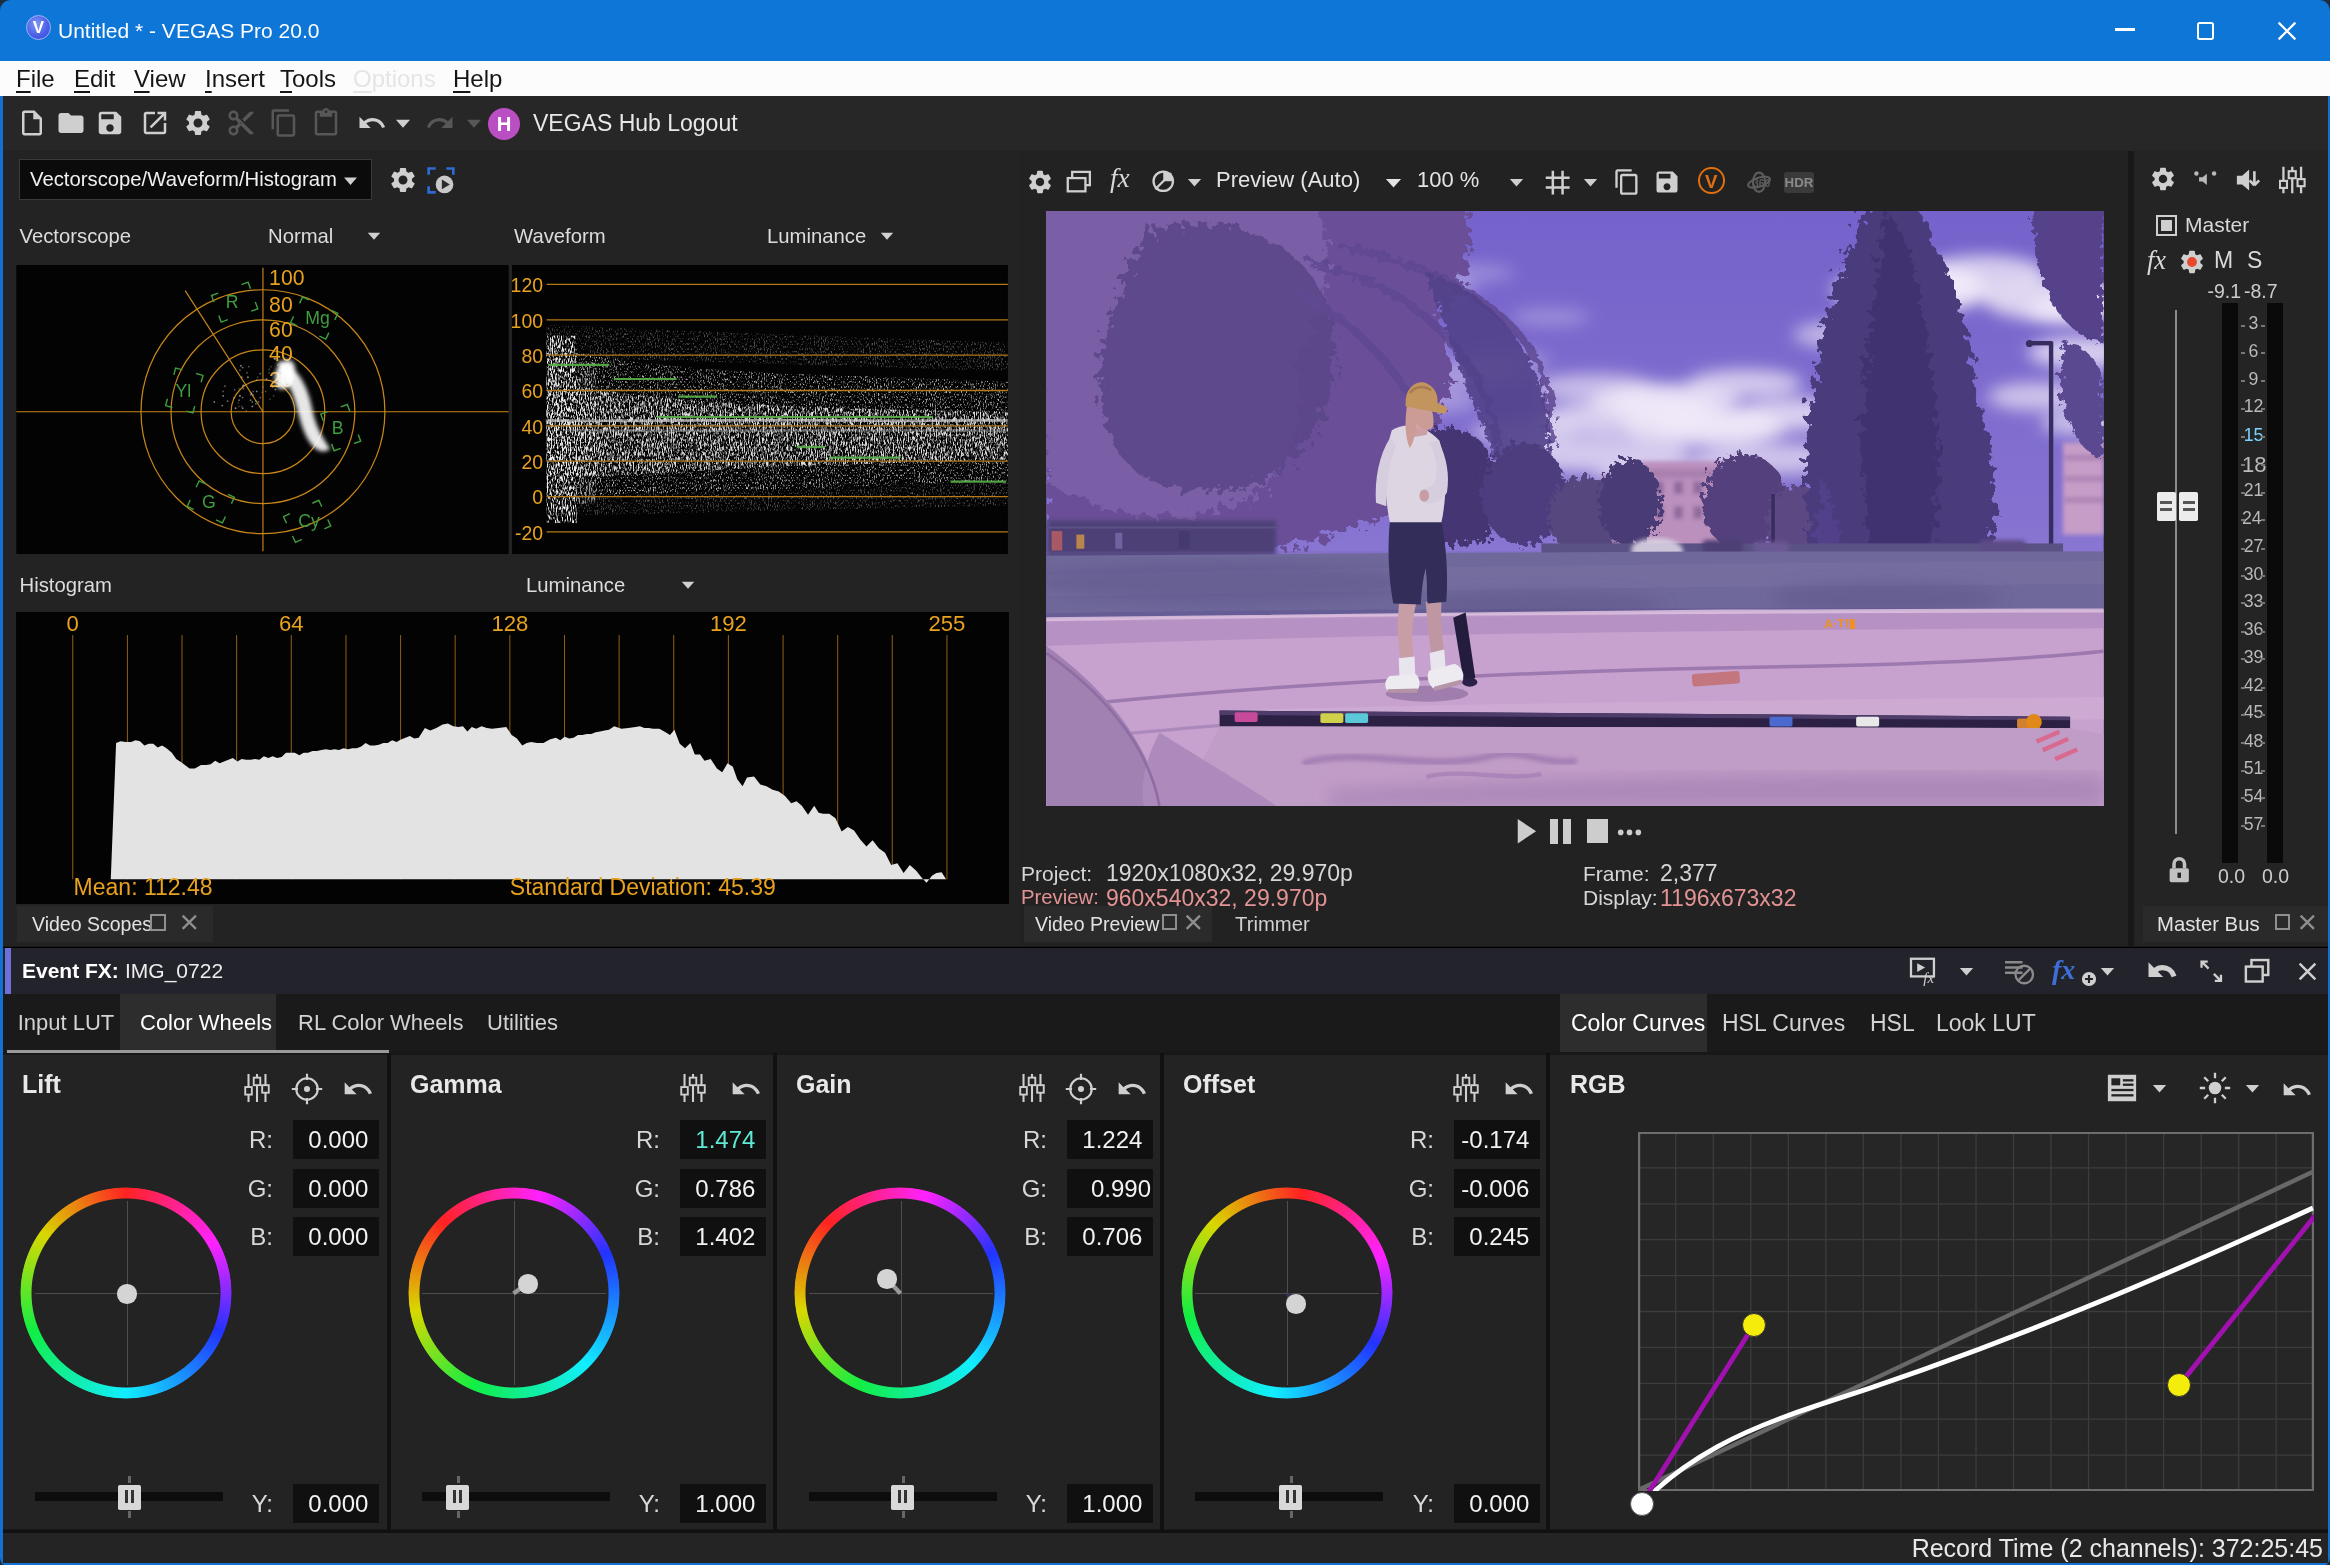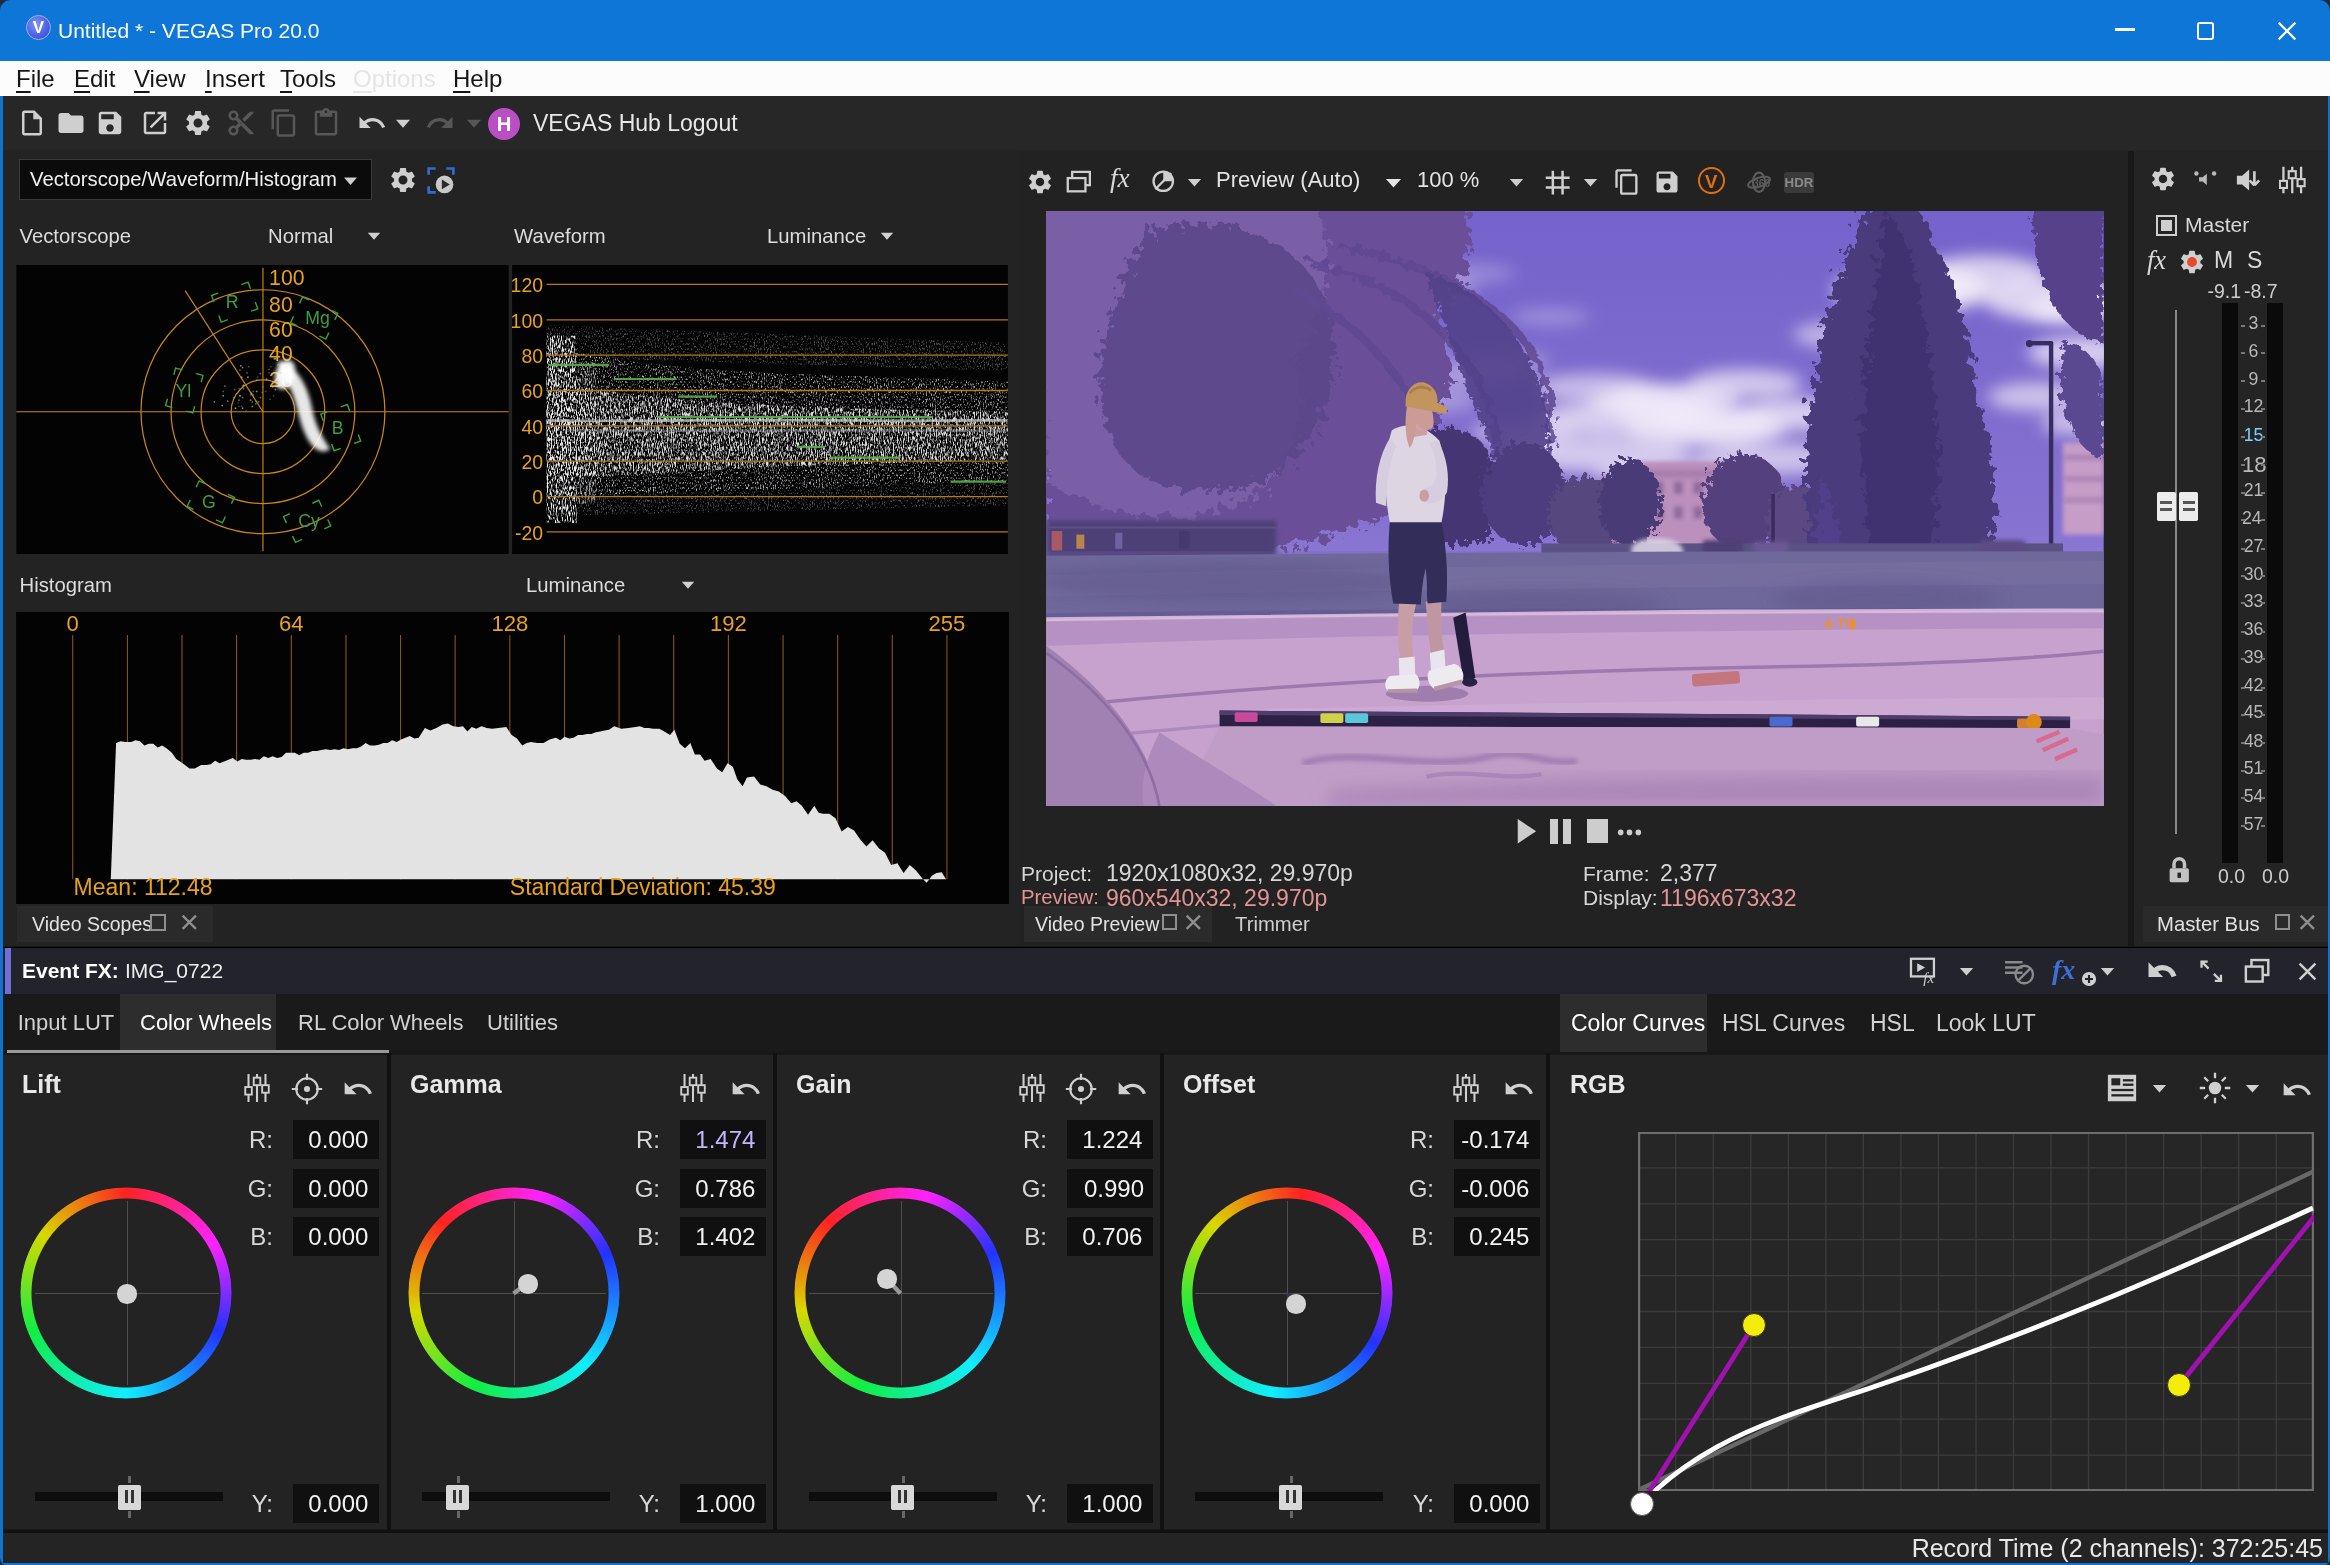--- a/index.html
+++ b/index.html
@@ -765,21 +765,21 @@
 <svg class="abs" style="left:678px;top:1072px" width="30" height="32" viewBox="0 0 30 34">
       <path d="M6 2 V32 M15 2 V32 M24 2 V32" stroke="#cfcfcf" stroke-width="2.2"></path>
       <rect x="2.5" y="16" width="7" height="8" fill="#232323" stroke="#cfcfcf" stroke-width="2"></rect>
       <rect x="11.5" y="6" width="7" height="8" fill="#232323" stroke="#cfcfcf" stroke-width="2"></rect>
       <rect x="20.5" y="14" width="7" height="8" fill="#232323" stroke="#cfcfcf" stroke-width="2"></rect>
     </svg>
 <svg class="abs" style="left:730px;top:1073px" width="32" height="32" viewBox="0 0 24 24">
       <path d="M12.5 8c-2.65 0-5.05.99-6.9 2.6L2 7v9h9l-3.62-3.62c1.39-1.16 3.16-1.88 5.12-1.88 3.54 0 6.55 2.31 7.6 5.5l2.37-.78C21.08 11.03 17.15 8 12.5 8z" fill="#cfcfcf"></path>
     </svg>
 <div class="abs" style="left:602px;top:1120px;width:58px;height:39px;line-height:39px;text-align:right;font-size:24px;color:#d8d8d8">R:</div>
-<div class="abs" style="left:680px;top:1120px;width:86px;height:39px;background:#101010;line-height:39px;text-align:right;font-size:24px;color:#c4b5fd"><span style="margin-right:10.6px">1.474</span></div>
+<div class="abs" style="left:680px;top:1120px;width:86px;height:39px;background:#101010;line-height:39px;text-align:right;font-size:24px;color:#5eead4"><span style="margin-right:10.6px">1.474</span></div>
 <div class="abs" style="left:602px;top:1169px;width:58px;height:39px;line-height:39px;text-align:right;font-size:24px;color:#d8d8d8">G:</div>
 <div class="abs" style="left:680px;top:1169px;width:86px;height:39px;background:#101010;line-height:39px;text-align:right;font-size:24px;color:#f2f2f2"><span style="margin-right:10.6px">0.786</span></div>
 <div class="abs" style="left:602px;top:1217px;width:58px;height:39px;line-height:39px;text-align:right;font-size:24px;color:#d8d8d8">B:</div>
 <div class="abs" style="left:680px;top:1217px;width:86px;height:39px;background:#101010;line-height:39px;text-align:right;font-size:24px;color:#f2f2f2"><span style="margin-right:10.6px">1.402</span></div>
 <div class="abs" style="left:408px;top:1187px;width:212px;height:212px;border-radius:50%;background:conic-gradient(from -45deg, #ff2222, #ff22ff 60deg, #2233ff 112deg, #11eeff 180deg, #11ee44 248deg, #d8d800 305deg, #ff2222 360deg);-webkit-mask:radial-gradient(circle,transparent 94px,#000 95px,#000 105px,transparent 106px);mask:radial-gradient(circle,transparent 94px,#000 95px,#000 105px,transparent 106px)"></div>
 <div class="abs" style="left:422px;top:1293px;width:184px;height:0.9px;background:#4e4e4e"></div>
 <div class="abs" style="left:514px;top:1201px;width:0.9px;height:184px;background:#4e4e4e"></div>
 <svg class="abs" style="left:487px;top:1267px" width="53" height="53" viewBox="0 0 60 60">
       <line x1="30" y1="30" x2="45" y2="19" stroke="#999" stroke-width="5"></line>
     </svg>
@@ -803,21 +803,21 @@
       <circle cx="19" cy="19" r="12" fill="none" stroke="#cfcfcf" stroke-width="2.4"></circle>
       <path d="M19 2 V9 M19 29 V36 M2 19 H9 M29 19 H36" stroke="#cfcfcf" stroke-width="2.4"></path>
       <circle cx="19" cy="19" r="3.4" fill="#cfcfcf"></circle>
     </svg>
 <svg class="abs" style="left:1116px;top:1073px" width="32" height="32" viewBox="0 0 24 24">
       <path d="M12.5 8c-2.65 0-5.05.99-6.9 2.6L2 7v9h9l-3.62-3.62c1.39-1.16 3.16-1.88 5.12-1.88 3.54 0 6.55 2.31 7.6 5.5l2.37-.78C21.08 11.03 17.15 8 12.5 8z" fill="#cfcfcf"></path>
     </svg>
 <div class="abs" style="left:989px;top:1120px;width:58px;height:39px;line-height:39px;text-align:right;font-size:24px;color:#d8d8d8">R:</div>
 <div class="abs" style="left:1067px;top:1120px;width:86px;height:39px;background:#101010;line-height:39px;text-align:right;font-size:24px;color:#f2f2f2"><span style="margin-right:10.6px">1.224</span></div>
 <div class="abs" style="left:989px;top:1169px;width:58px;height:39px;line-height:39px;text-align:right;font-size:24px;color:#d8d8d8">G:</div>
-<div class="abs" style="left:1067px;top:1169px;width:86px;height:39px;background:#101010;line-height:39px;text-align:right;font-size:24px;color:#f2f2f2"><span style="margin-right:9px">0.990</span></div>
+<div class="abs" style="left:1067px;top:1169px;width:86px;height:39px;background:#101010;line-height:39px;text-align:right;font-size:24px;color:#f2f2f2"><span style="margin-right:2px">0.990</span></div>
 <div class="abs" style="left:989px;top:1217px;width:58px;height:39px;line-height:39px;text-align:right;font-size:24px;color:#d8d8d8">B:</div>
 <div class="abs" style="left:1067px;top:1217px;width:86px;height:39px;background:#101010;line-height:39px;text-align:right;font-size:24px;color:#f2f2f2"><span style="margin-right:10.6px">0.706</span></div>
 <div class="abs" style="left:794px;top:1187px;width:212px;height:212px;border-radius:50%;background:conic-gradient(from -45deg, #ff2222, #ff22ff 60deg, #2233ff 112deg, #11eeff 180deg, #11ee44 248deg, #d8d800 305deg, #ff2222 360deg);-webkit-mask:radial-gradient(circle,transparent 94px,#000 95px,#000 105px,transparent 106px);mask:radial-gradient(circle,transparent 94px,#000 95px,#000 105px,transparent 106px)"></div>
 <div class="abs" style="left:809px;top:1293px;width:184px;height:0.9px;background:#4e4e4e"></div>
 <div class="abs" style="left:901px;top:1201px;width:0.9px;height:184px;background:#4e4e4e"></div>
 <svg class="abs" style="left:874px;top:1267px" width="53" height="53" viewBox="0 0 60 60">
       <line x1="30" y1="30" x2="14" y2="13" stroke="#999" stroke-width="5"></line>
     </svg>
 <div class="abs" style="left:877px;top:1269px;width:19.5px;height:19.5px;border-radius:50%;background:#d4d4d4"></div>
 <div class="abs" style="left:809px;top:1492px;width:188px;height:8.8px;background:#0d0d0d"></div>

